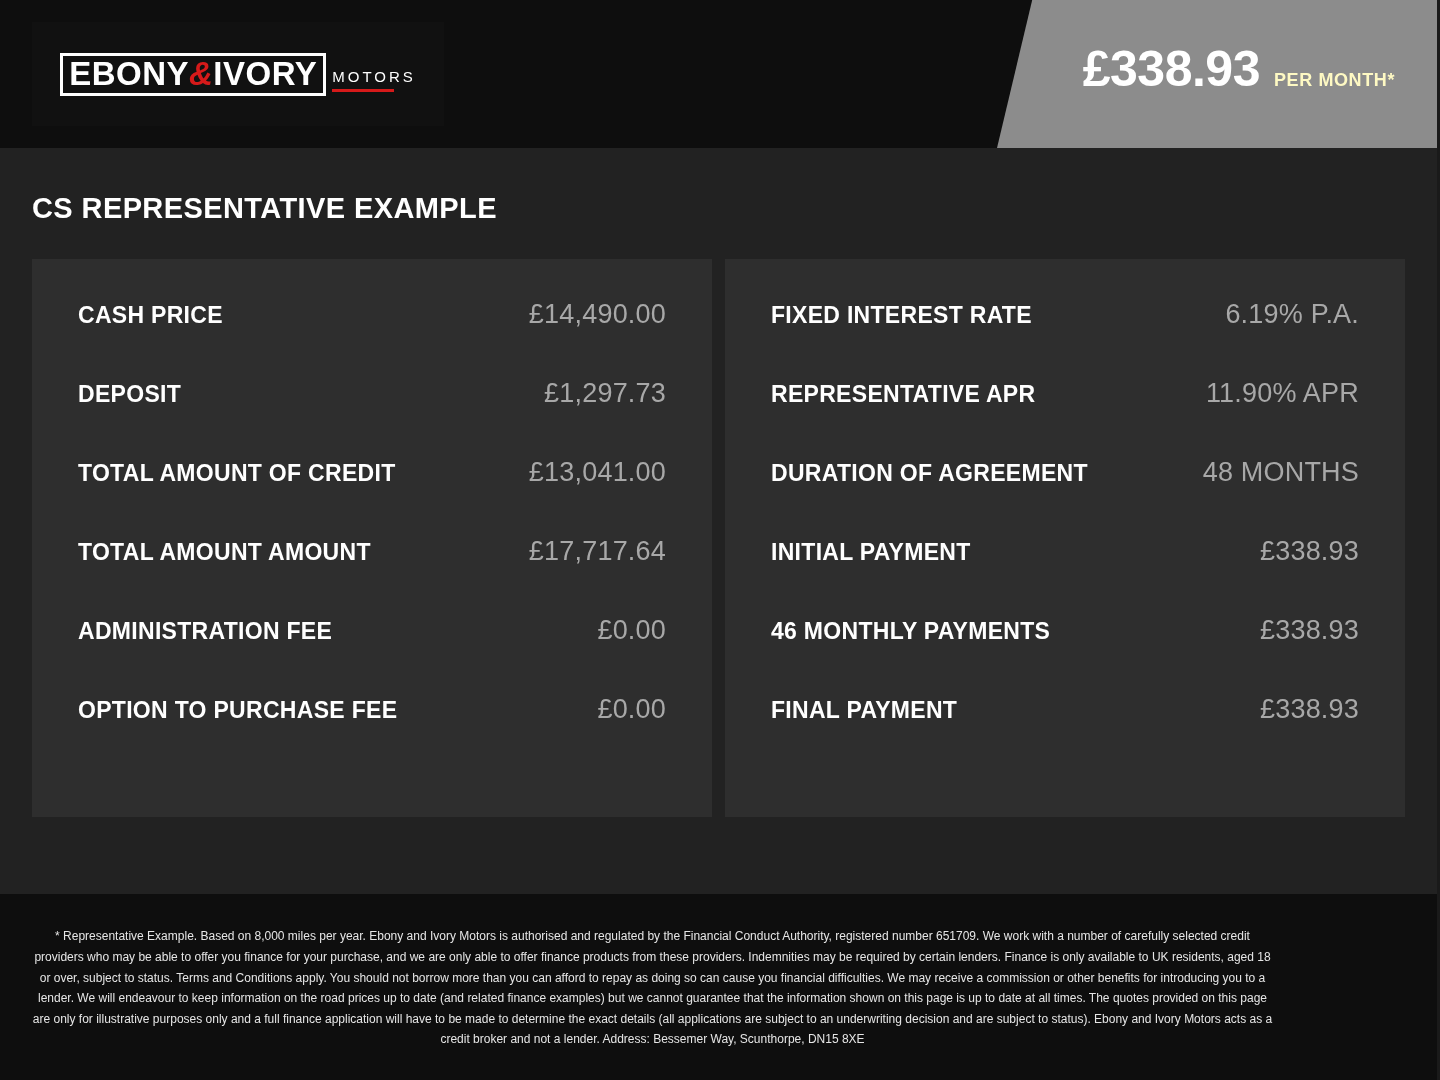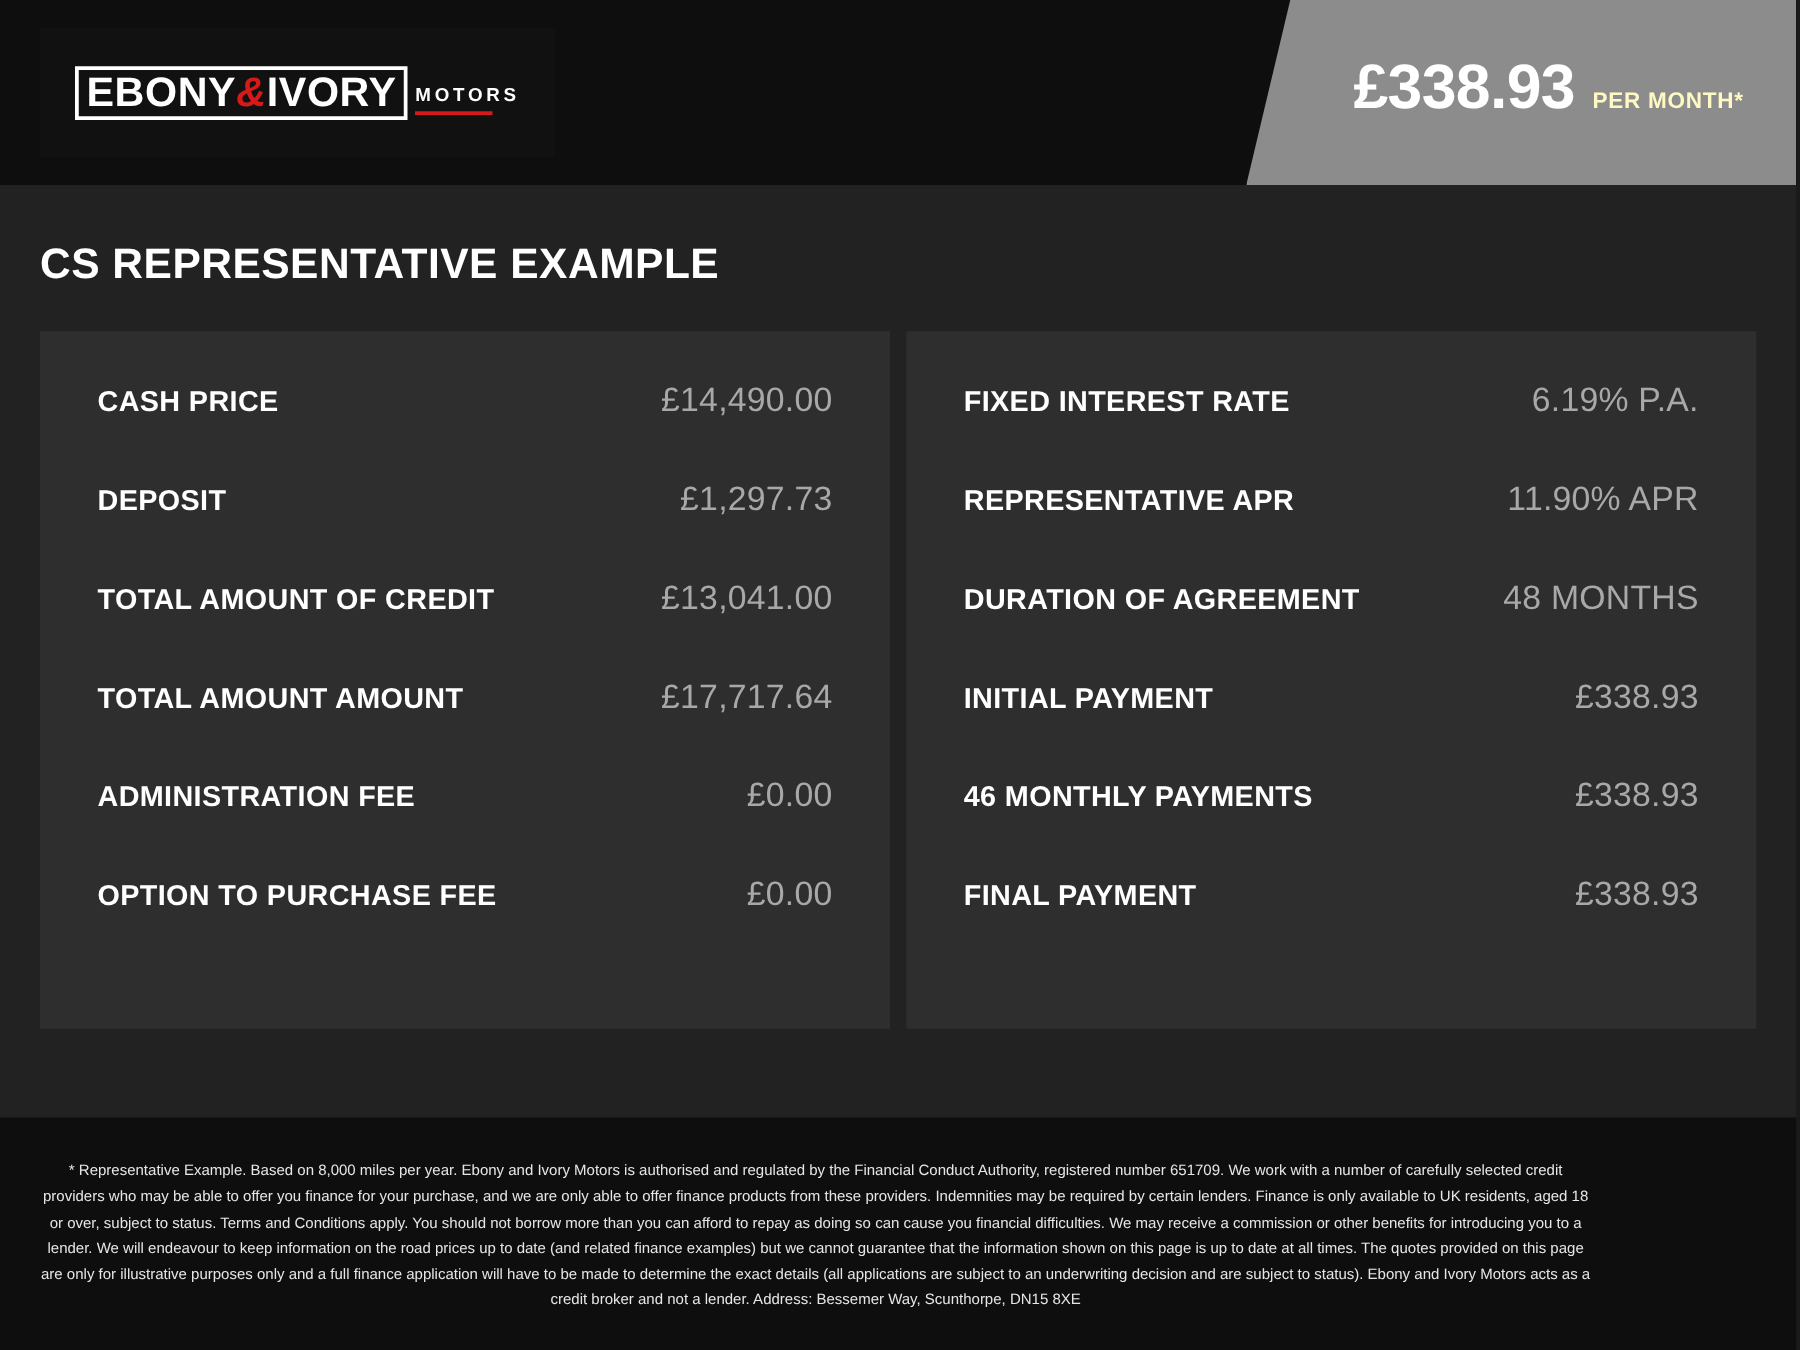--- a/index.html
+++ b/index.html
@@ -64,21 +64,21 @@
   }
   .logo-right {
     display: flex;
     flex-direction: column;
     align-items: flex-start;
     padding-bottom: 4px;
   }
   .logo-motors {
     color: #ffffff;
     font-size: 15px;
-    font-weight: bold;
+    font-weight: normal;
     letter-spacing: 3px;
     line-height: 1.1;
     text-align: center;
   }
   .logo-rule {
     margin-top: 3px;
     width: 62px; height: 3px;
     background: #d61a1a;
   }
   .price-wrap {
@@ -99,21 +99,21 @@
     color: #fef9c3;
     font-size: 18px;
     font-weight: bold;
     letter-spacing: 0.6px;
   }
 
   
   .title {
     margin: 44px 0 0 32px;
     color: #ffffff;
-    font-size: 34px;
+    font-size: 29px;
     font-weight: bold;
     letter-spacing: 0.4px;
   }
 
   
   .panels {
     display: flex;
     gap: 13px;
     padding: 34px 32px 0 32px;
   }

